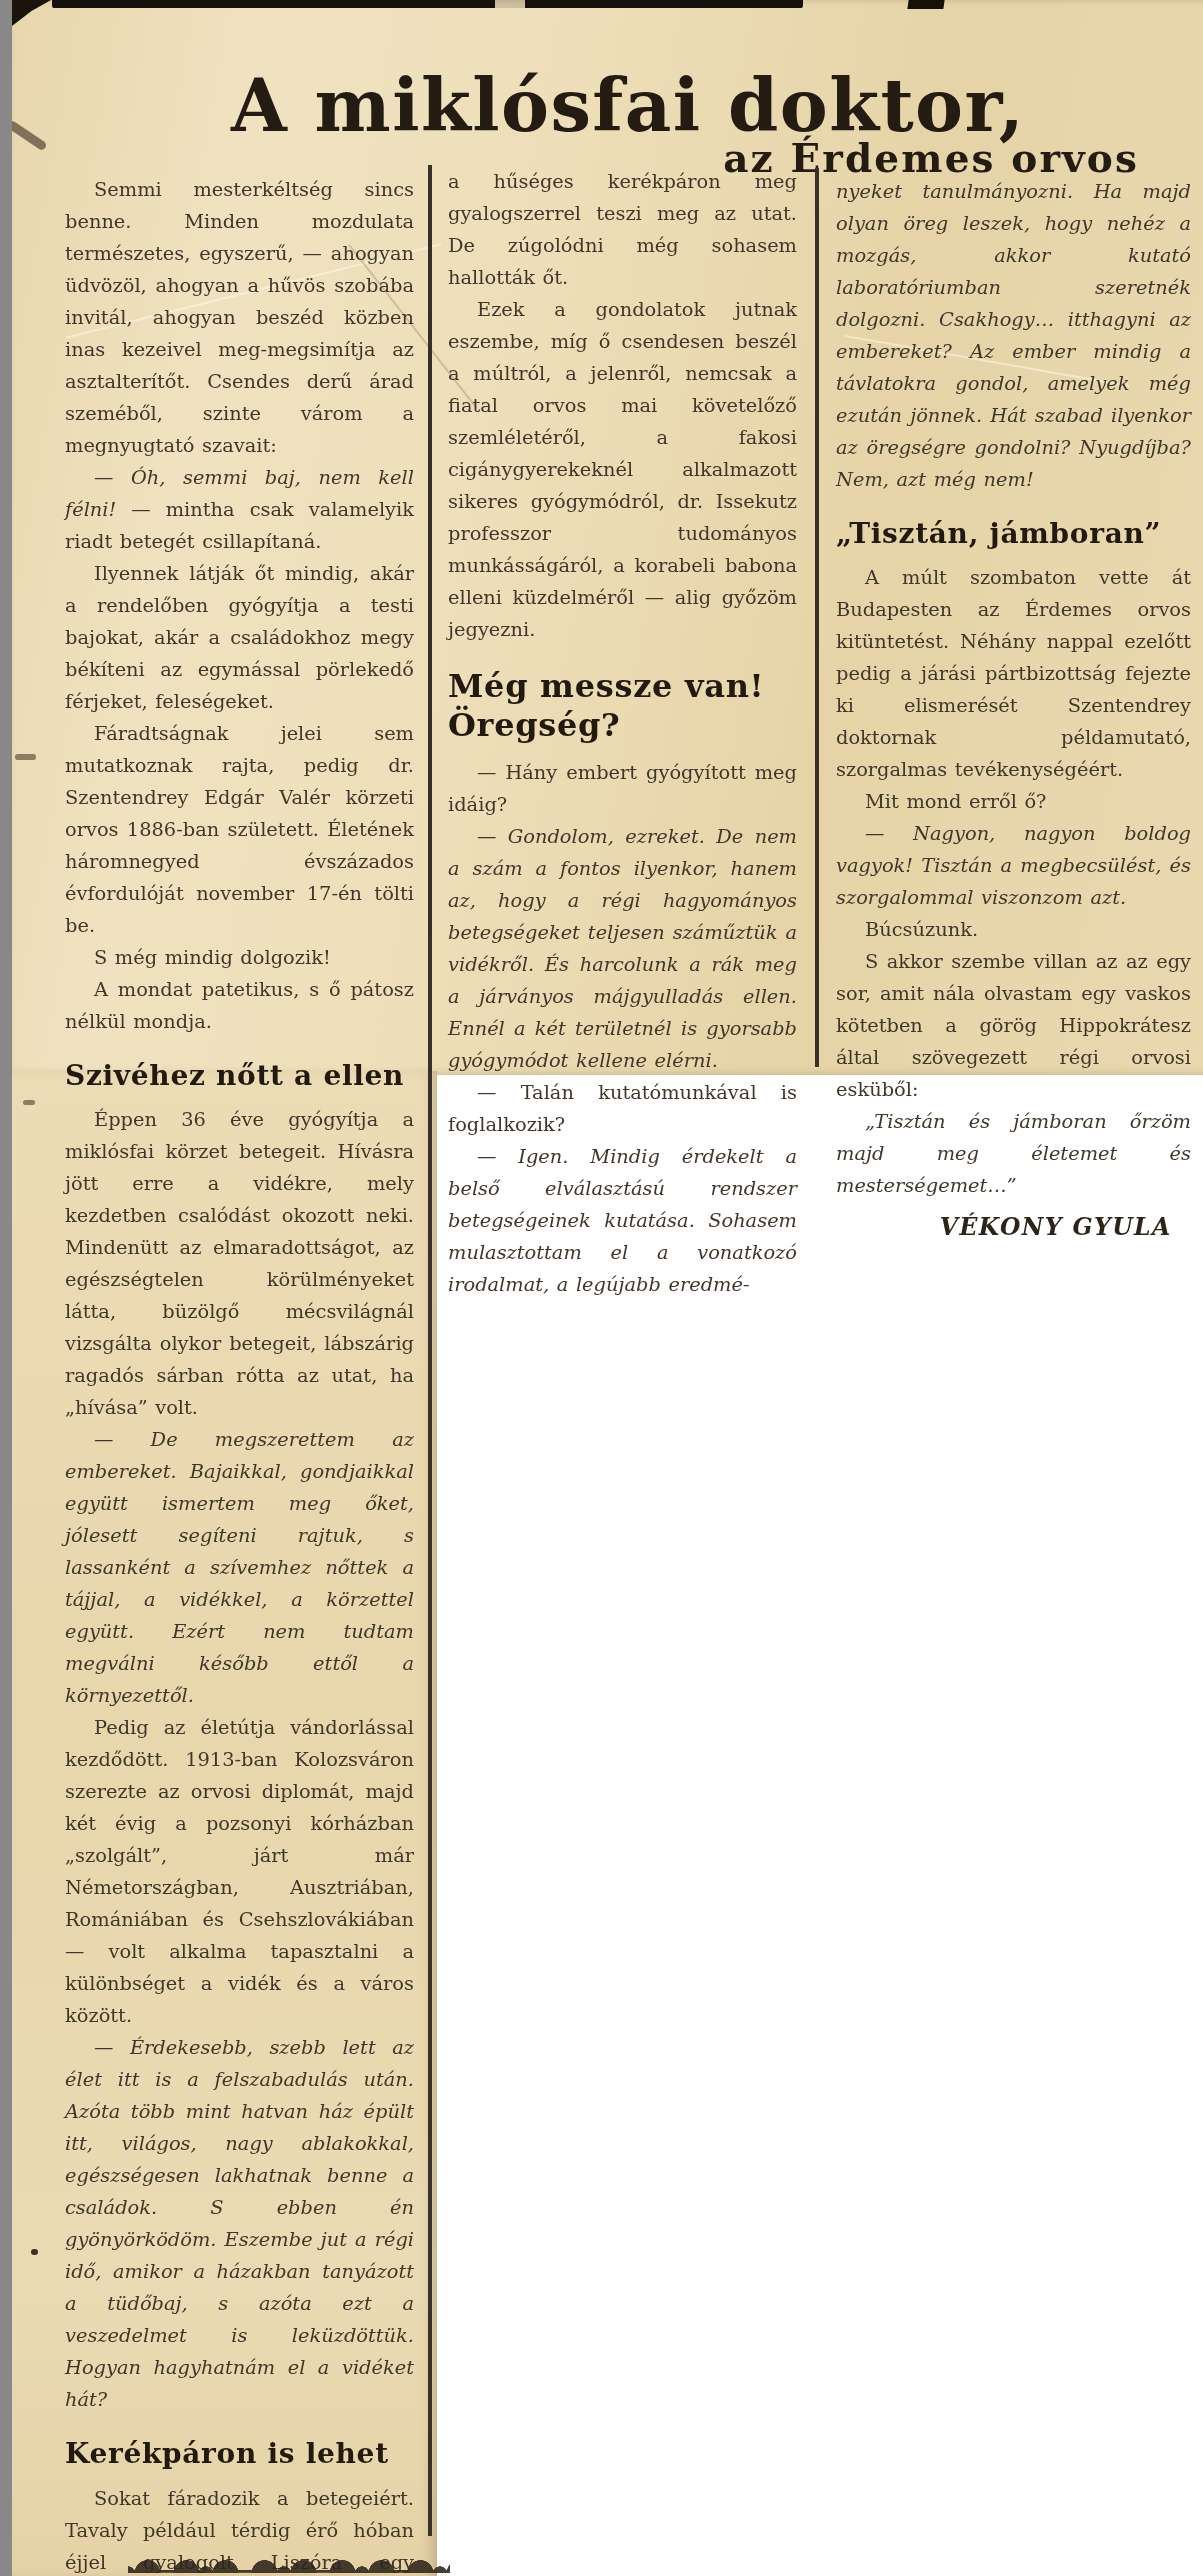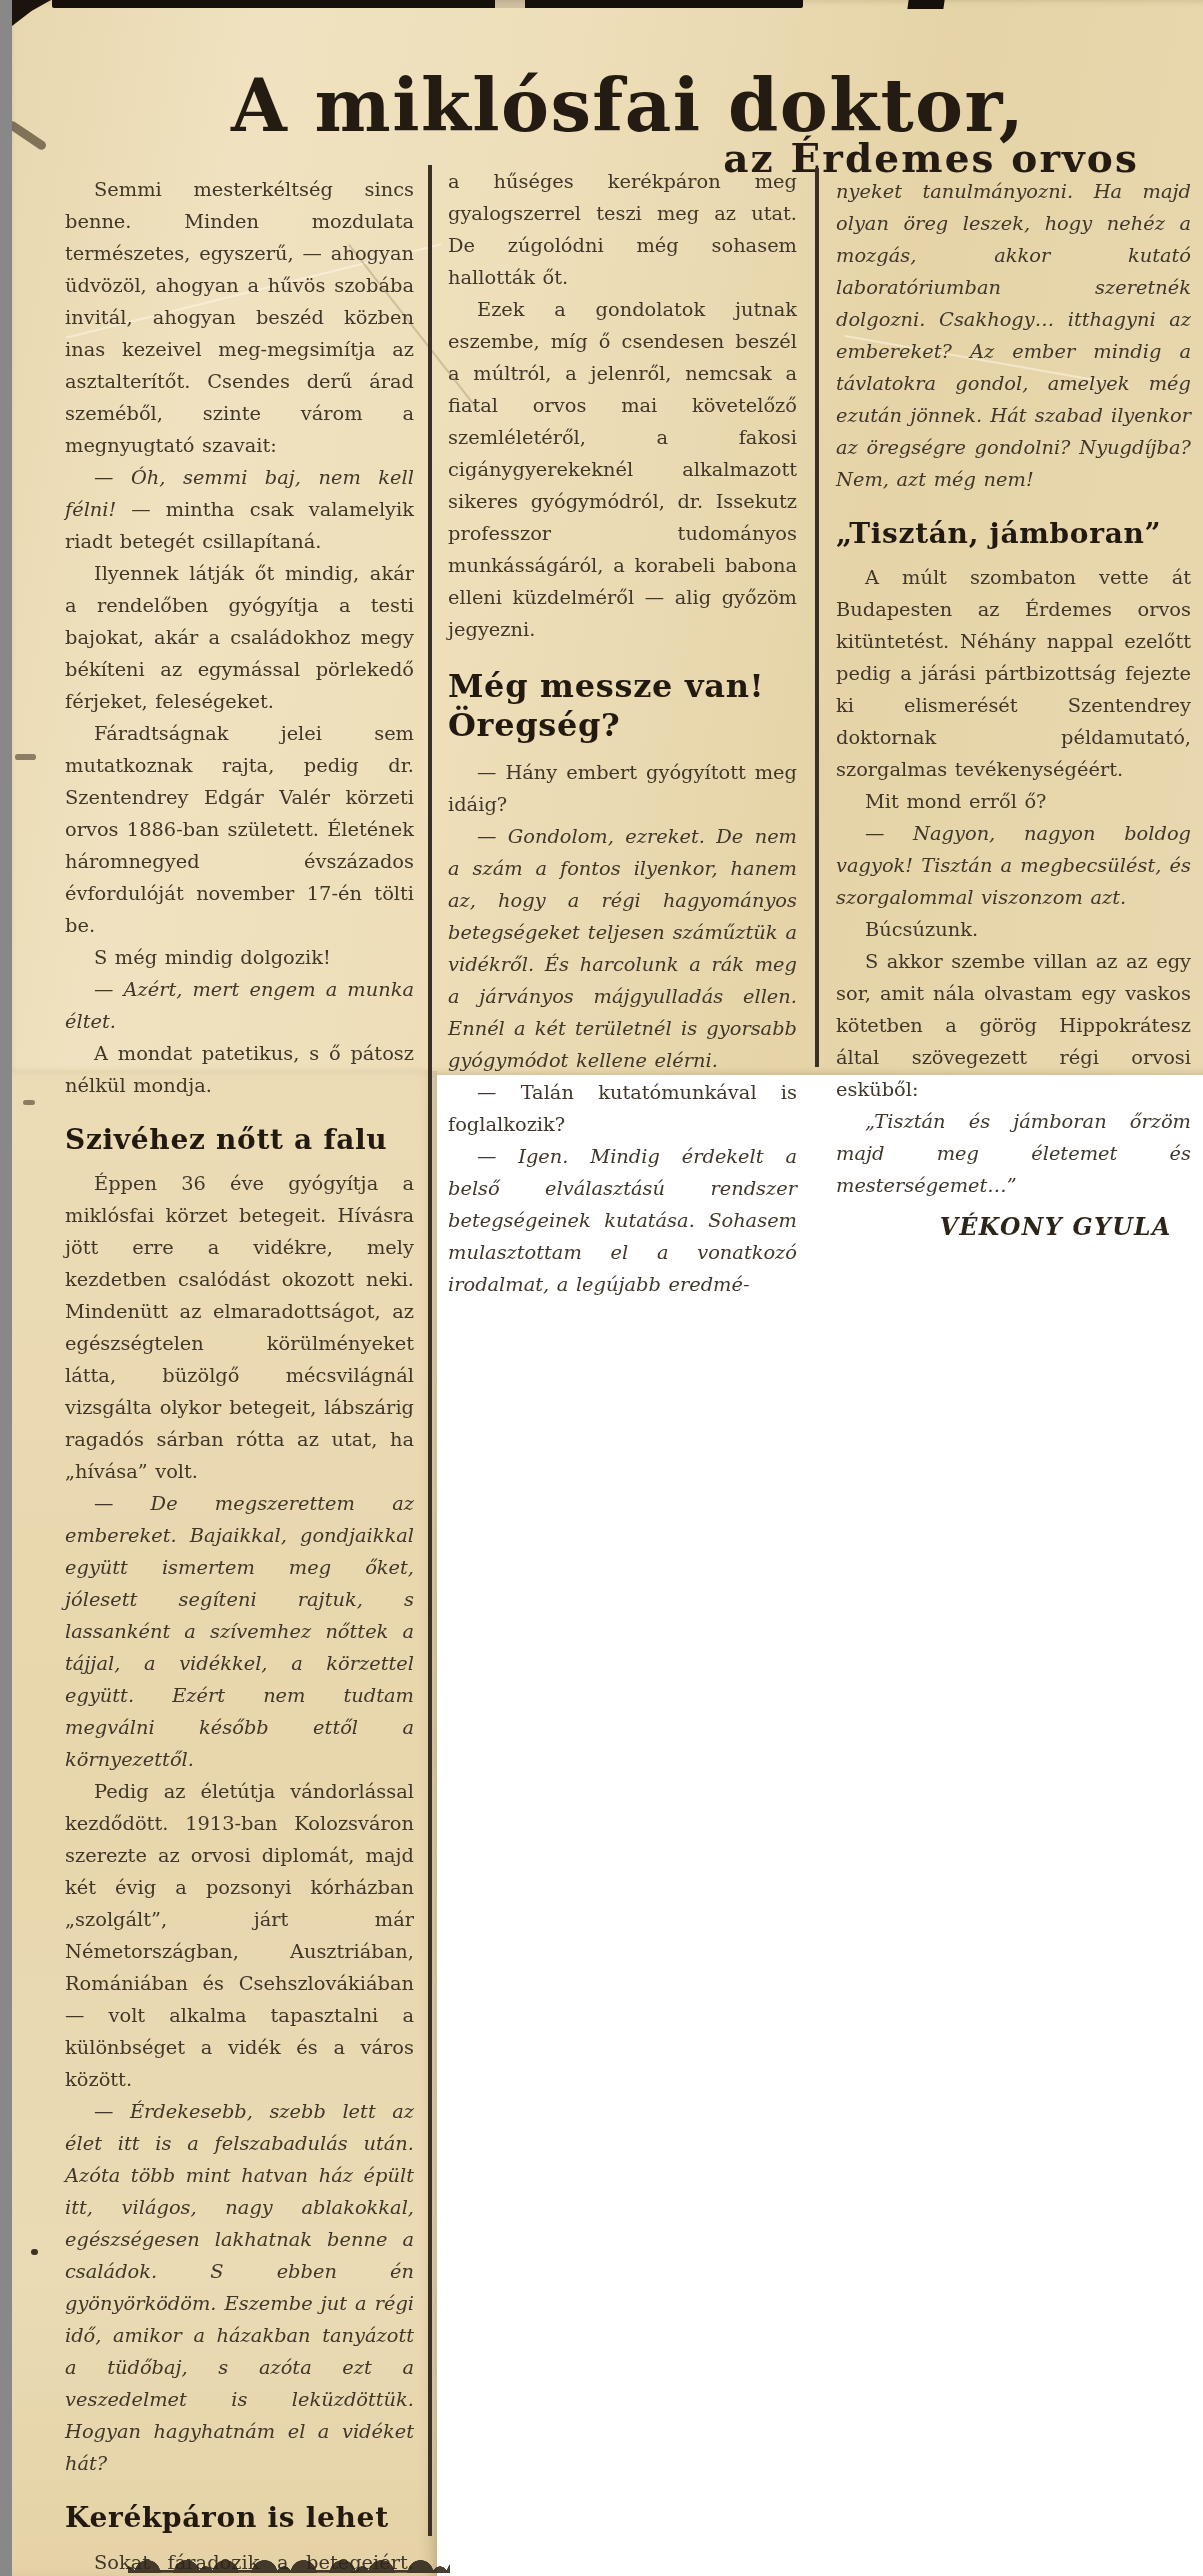--- a/index.html
+++ b/index.html
@@ -107,24 +107,23 @@
 
   <div id="ruleA" class="vrule"></div>
   <div id="ruleB" class="vrule"></div>
 
   <div id="col1" class="col">
       <p class="body"><span>Semmi mesterkéltség sincs benne. Minden mozdulata természetes, egyszerű, — ahogyan üdvözöl, ahogyan a hűvös szobába invitál, ahogyan beszéd közben inas kezeivel meg-megsimítja az asztalterítőt. Csendes derű árad szeméből, szinte várom a megnyugtató szavait:</span></p>
       <p class="body"><span class="it">— Óh, semmi baj, nem kell félni! </span><span>— mintha csak valamelyik riadt betegét csillapítaná.</span></p>
       <p class="body"><span>Ilyennek látják őt mindig, akár a rendelőben gyógyítja a testi bajokat, akár a családokhoz megy békíteni az egymással pörlekedő férjeket, feleségeket.</span></p>
       <p class="body"><span>Fáradtságnak jelei sem mutatkoznak rajta, pedig dr. Szentendrey Edgár Valér körzeti orvos 1886-ban született. Életének háromnegyed évszázados évfordulóját november 17-én tölti be.</span></p>
       <p class="body"><span>S még mindig dolgozik!</span></p>
-      <p class="body"><span class="it">— Azért, mert engem a munka éltet.</span></p>
       <p class="body"><span>A mondat patetikus, s ő pátosz nélkül mondja.</span></p>
       <h3 class="sec-head">
-        <span class="hline">Szivéhez nőtt a falu</span>
+        <span class="hline">Szivéhez nőtt a ellen</span>
       </h3>
       <p class="body"><span>Éppen 36 éve gyógyítja a miklósfai körzet betegeit. Hívásra jött erre a vidékre, mely kezdetben csalódást okozott neki. Mindenütt az elmaradottságot, az egészségtelen körülményeket látta, büzölgő mécsvilágnál vizsgálta olykor betegeit, lábszárig ragadós sárban rótta az utat, ha „hívása” volt.</span></p>
       <p class="body"><span class="it">— De megszerettem az embereket. Bajaikkal, gondjaikkal együtt ismertem meg őket, jólesett segíteni rajtuk, s lassanként a szívemhez nőttek a tájjal, a vidékkel, a körzettel együtt. Ezért nem tudtam megválni később ettől a környezettől.</span></p>
       <p class="body"><span>Pedig az életútja vándorlással kezdődött. 1913-ban Kolozsváron szerezte az orvosi diplomát, majd két évig a pozsonyi kórházban „szolgált”, járt már Németországban, Ausztriában, Romániában és Csehszlovákiában — volt alkalma tapasztalni a különbséget a vidék és a város között.</span></p>
       <p class="body"><span class="it">— Érdekesebb, szebb lett az élet itt is a felszabadulás után. Azóta több mint hatvan ház épült itt, világos, nagy ablakokkal, egészségesen lakhatnak benne a családok. S ebben én gyönyörködöm. Eszembe jut a régi idő, amikor a házakban tanyázott a tüdőbaj, s azóta ezt a veszedelmet is leküzdöttük. Hogyan hagyhatnám el a vidéket hát?</span></p>
       <h3 class="sec-head">
         <span class="hline">Kerékpáron is lehet</span>
       </h3>
       <p class="body"><span>Sokat fáradozik a betegeiért. Tavaly például térdig érő hóban éjjel gyalogolt Liszóra egy szenvedő emberhez. Ellátta a beteget, s a viharlámpával kezében haza indult. Fele úton eszébe jutott egy jobb gyógymód, s hiába volt hideg, fagy, sötét — ő visszament Liszóra. Valamikor éjjel két óra tájban érkezett haza, csendesen lefeküdt, hogy ne zavarja a házbelieket.</span></p>
       <p class="body"><span>Erről az esetről sokat beszélnek a faluban.</span></p>

